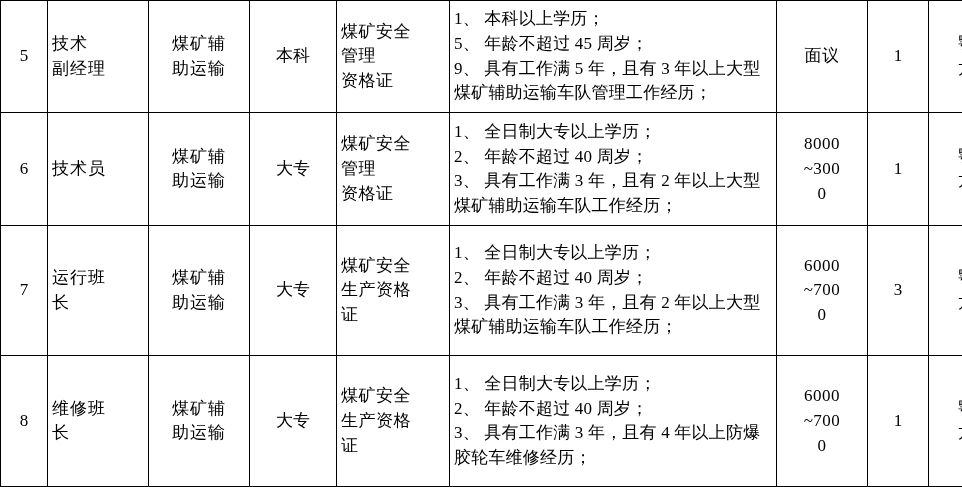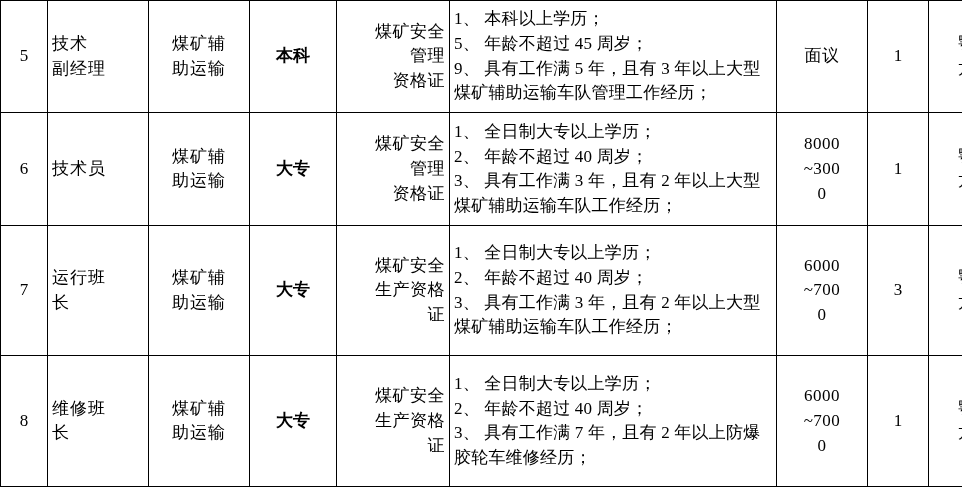--- a/index.html
+++ b/index.html
@@ -29,22 +29,22 @@
   table.recruit td {
     border: 1px solid #000;
     padding: 2px 4px;
     vertical-align: middle;
     font-size: 17px;
     line-height: 1.45;
   }
   td.c-no      { width: 38px;  text-align: center; }
   td.c-post    { width: 92px;  text-align: left; }
   td.c-dept    { width: 92px;  text-align: center; }
-  td.c-edu     { width: 78px;  text-align: center; font-weight: bold; }
-  td.c-cert    { width: 104px; text-align: right; }
+  td.c-edu     { width: 78px;  text-align: center; }
+  td.c-cert    { width: 104px; text-align: left; }
   td.c-req     { width: 318px; text-align: left; }
   td.c-salary  { width: 82px;  text-align: center; font-family: Liberation Serif, serif; }
   td.c-count   { width: 52px;  text-align: center; }
   td.c-place   { width: 140px; text-align: center; }
 
   .cell-lines { display: block; }
   .cell-lines .ln { display: block; white-space: pre-wrap; }
 
   .req-list { display: block; }
   .req-list .req-item {
@@ -219,21 +219,21 @@
           <span class="cell-lines cert-lines">
             <span class="ln">煤矿安全</span>
             <span class="ln">生产资格</span>
             <span class="ln">证</span>
           </span>
         </td>
         <td class="c-req">
           <span class="req-list">
             <span class="req-item">1、 全日制大专以上学历；</span>
             <span class="req-item">2、 年龄不超过 40 周岁；</span>
-            <span class="req-item">3、 具有工作满 7 年，且有 2 年以上防爆胶轮车维修经历；</span>
+            <span class="req-item">3、 具有工作满 3 年，且有 4 年以上防爆胶轮车维修经历；</span>
           </span>
         </td>
         <td class="c-salary">
           <span class="cell-lines salary-lines">
             <span class="ln">6000</span>
             <span class="ln">~700</span>
             <span class="ln">0</span>
           </span>
         </td>
         <td class="c-count">1</td>

